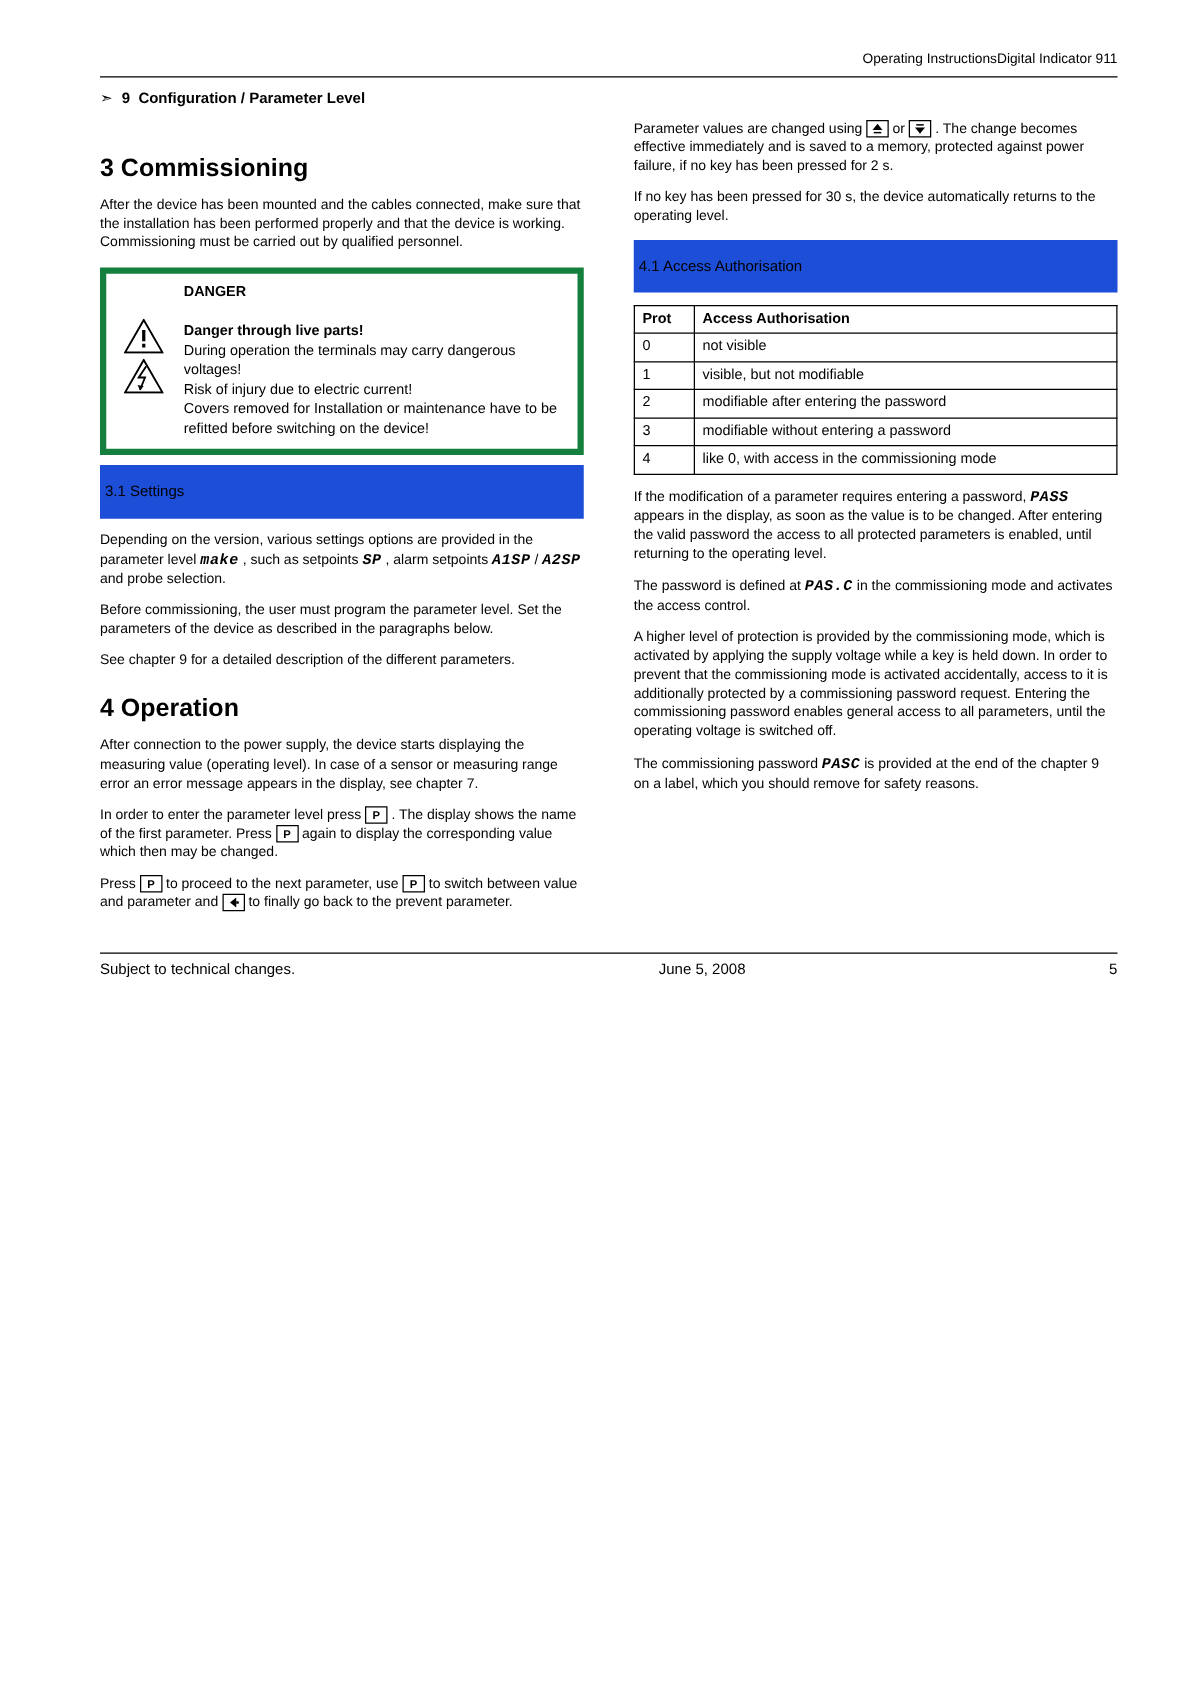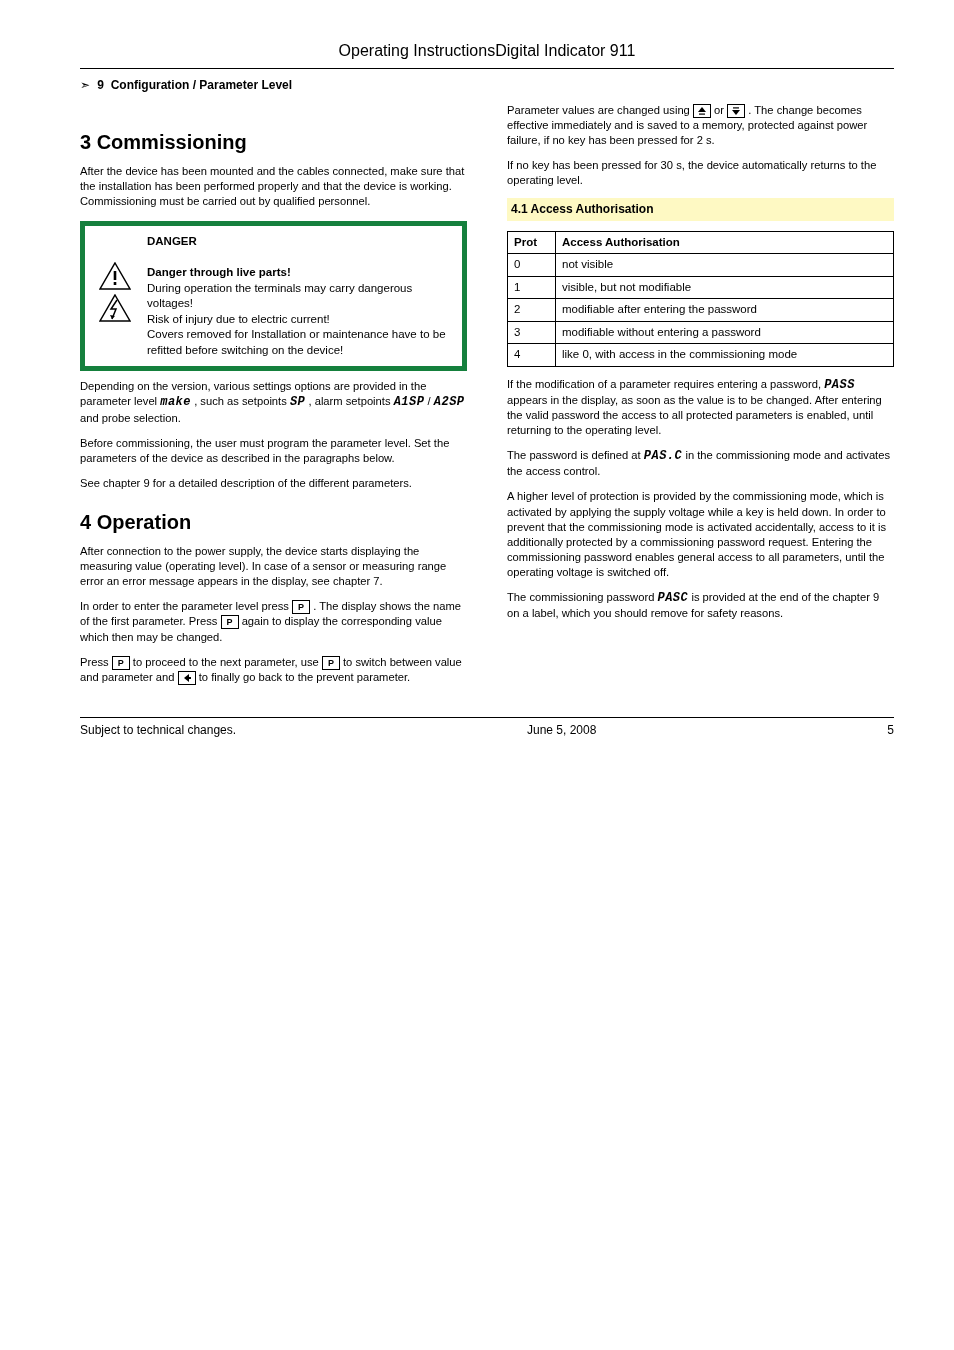--- a/index.html
+++ b/index.html
@@ -8,38 +8,38 @@
     font-size: 12px;
     color: #000;
     background: #fff;
     width: 954px;
     margin: 0 auto;
     padding: 40px 60px 20px 80px;
     line-height: 1.35;
   }
   .header-row {
     display: flex;
-    justify-content: center;
-    font-size: 16px;
+    justify-content: flex-end;
+    font-size: 11px;
     margin-bottom: 6px;
   }
   .top-section { margin-bottom: 6px; font-size: 12px; }
   .columns {
     display: flex;
     gap: 40px;
     margin-top: 10px;
   }
   .col { flex: 1; min-width: 0; }
   .h1 { font-size: 20px; font-weight: bold; margin: 26px 0 8px 0; }
   .h1b { font-size: 20px; font-weight: bold; margin: 18px 0 8px 0; }
   .h2bar {
-    background: #fef9c3;
-    font-weight: bold;
-    font-size: 12px;
-    padding: 3px 4px;
+    background: #1d4ed8;
+    font-weight: normal;
+    font-size: 12px;
+    padding: 13px 4px;
     margin: 4px 0 10px 0;
   }
   p { margin: 0 0 10px 0; font-size: 12px; }
   .small p { font-size: 11.2px; }
   .warnbox {
     border: 5px solid #15803d;
     display: flex;
     padding: 8px 10px 8px 6px;
     margin: 12px 0 8px 0;
     font-size: 11.5px;
@@ -135,20 +135,21 @@
       </div>
       <div class="warntext">
         <b>DANGER</b><br><br>
         <b>Danger through live parts!</b><br>
         <span>During operation the terminals may carry dangerous voltages!</span><br>
         <span>Risk of injury due to electric current!</span><br>
         <span>Covers removed for Installation or maintenance have to be refitted before switching on the device!</span>
       </div>
     </div>
 
+    <div class="h2bar">3.1 Settings</div>
     <p>
       <span>Depending on the version, various settings options are provided in the parameter level </span>
       <span class="seg">make</span>
       <span> , such as setpoints </span>
       <span class="seg">SP</span>
       <span> , alarm setpoints </span>
       <span class="seg">A1SP</span> /
       <span class="seg">A2SP</span>
       <span> and probe selection.</span>
     </p>

